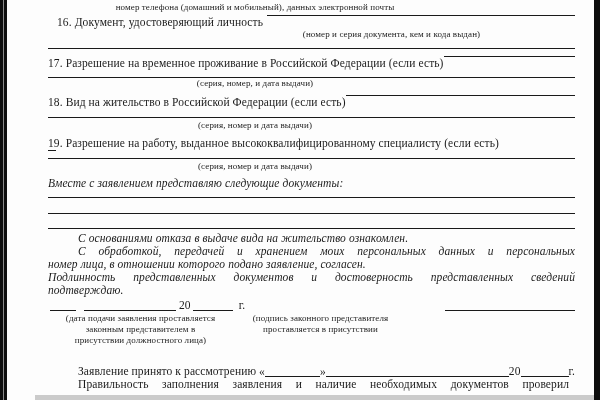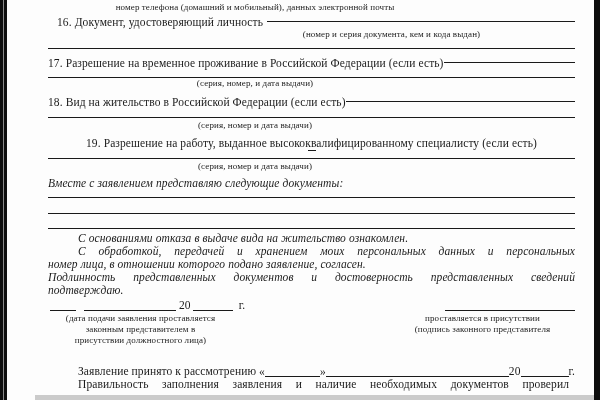--- a/index.html
+++ b/index.html
@@ -7,40 +7,40 @@
         font-family:"Liberation Serif","DejaVu Serif",serif;color:#1b1b1b;}
   .bar-left{position:absolute;left:0;top:0;width:7px;height:400px;background:#0e0e0e;}
   .bar-left .stripe{position:absolute;left:3px;top:0;width:1px;height:100%;background:#8a8a8a;}
   .bar-right{position:absolute;right:0;top:0;width:6px;height:400px;background:#0e0e0e;}
   .band{position:absolute;left:35px;right:6px;bottom:0;height:5px;background:#cbcbcb;}
   .content{position:absolute;left:48px;top:0;width:527px;font-size:11.5px;letter-spacing:0.1px;}
   .cap{font-size:9px;line-height:10px;text-align:center;color:#222;}
   .cap-phone{margin-top:2px;padding-right:113px;}
   .cap-16{padding-left:160px;}
   .cap-right-off{padding-right:113px;}
-  .row{display:flex;align-items:center;height:14px;}
+  .row{display:flex;align-items:flex-start;height:14px;}
   .row .label{white-space:nowrap;line-height:14px;}
   .fill{flex:1;border-bottom:1px solid #1a1a1a;margin-bottom:1px;min-width:8px;}
   .seg{border-bottom:1px solid #1a1a1a;margin-bottom:1px;}
   .blank{border-bottom:1px solid #1a1a1a;}
   .b1{height:9px;} .b2{height:7px;} .b3{height:8px;} .b4{height:8px;}
   .b5{height:7px;} .b6{height:15px;} .b7{height:14px;}
   .mt2{margin-top:2px;} .mt3{margin-top:3px;}
   .mt6{margin-top:6px;flex-direction:column;} .mt7{margin-top:7px;}
   .text{line-height:13px;font-style:italic;}
   .indent{text-indent:30px;}
   .jl{text-align:justify;text-align-last:justify;}
   .docs{margin-top:5px;line-height:14px;}
   .date-row{display:flex;align-items:flex-end;height:13px;margin-top:2px;padding-left:2px;font-size:11.5px;}
   .date-row span{line-height:13px;white-space:nowrap;}
   .w26{width:26px;} .w92{width:92px;margin-left:8px;} .w40{width:40px;margin-left:2px;}
   .gsuf{margin-left:6px;}
   .w130{width:130px;}
   .spacer{flex:1;border:none;}
-  .caps-row{display:flex;justify-content:space-between;margin-top:1px;}
+  .caps-row{display:flex;justify-content:flex-start;margin-top:1px;}
   .caps-block{font-size:9px;line-height:11px;text-align:center;}
   .caps-left{width:175px;margin-left:5px;}
   .caps-right{width:185px;}
   .accepted{margin-top:18px;padding-left:30px;height:14px;display:flex;align-items:flex-end;}
   .accepted span{white-space:nowrap;line-height:14px;}
   .w55{width:55px;} .w48{width:48px;}
   .checked{line-height:12px;padding-left:30px;padding-right:6px;text-align:justify;text-align-last:justify;}
 </style>
 </head>
 <body>
@@ -105,22 +105,22 @@
       <div class="seg w130"></div>
     </div>
 
     <div class="caps-row">
       <div class="caps-block caps-left">
         <div>(дата подачи заявления проставляется</div>
         <div>законным представителем в</div>
         <div>присутствии должностного лица)</div>
       </div>
       <div class="caps-block caps-right">
+        <div>(подпись законного представителя</div>
         <div>проставляется в присутствии</div>
-        <div>(подпись законного представителя</div>
       </div>
     </div>
 
     <div class="accepted">
       <span>Заявление принято к рассмотрению «</span>
       <div class="seg w55"></div>
       <span>»</span>
       <div class="seg" style="flex:1"></div>
       <span>20</span>
       <div class="seg w48"></div>

